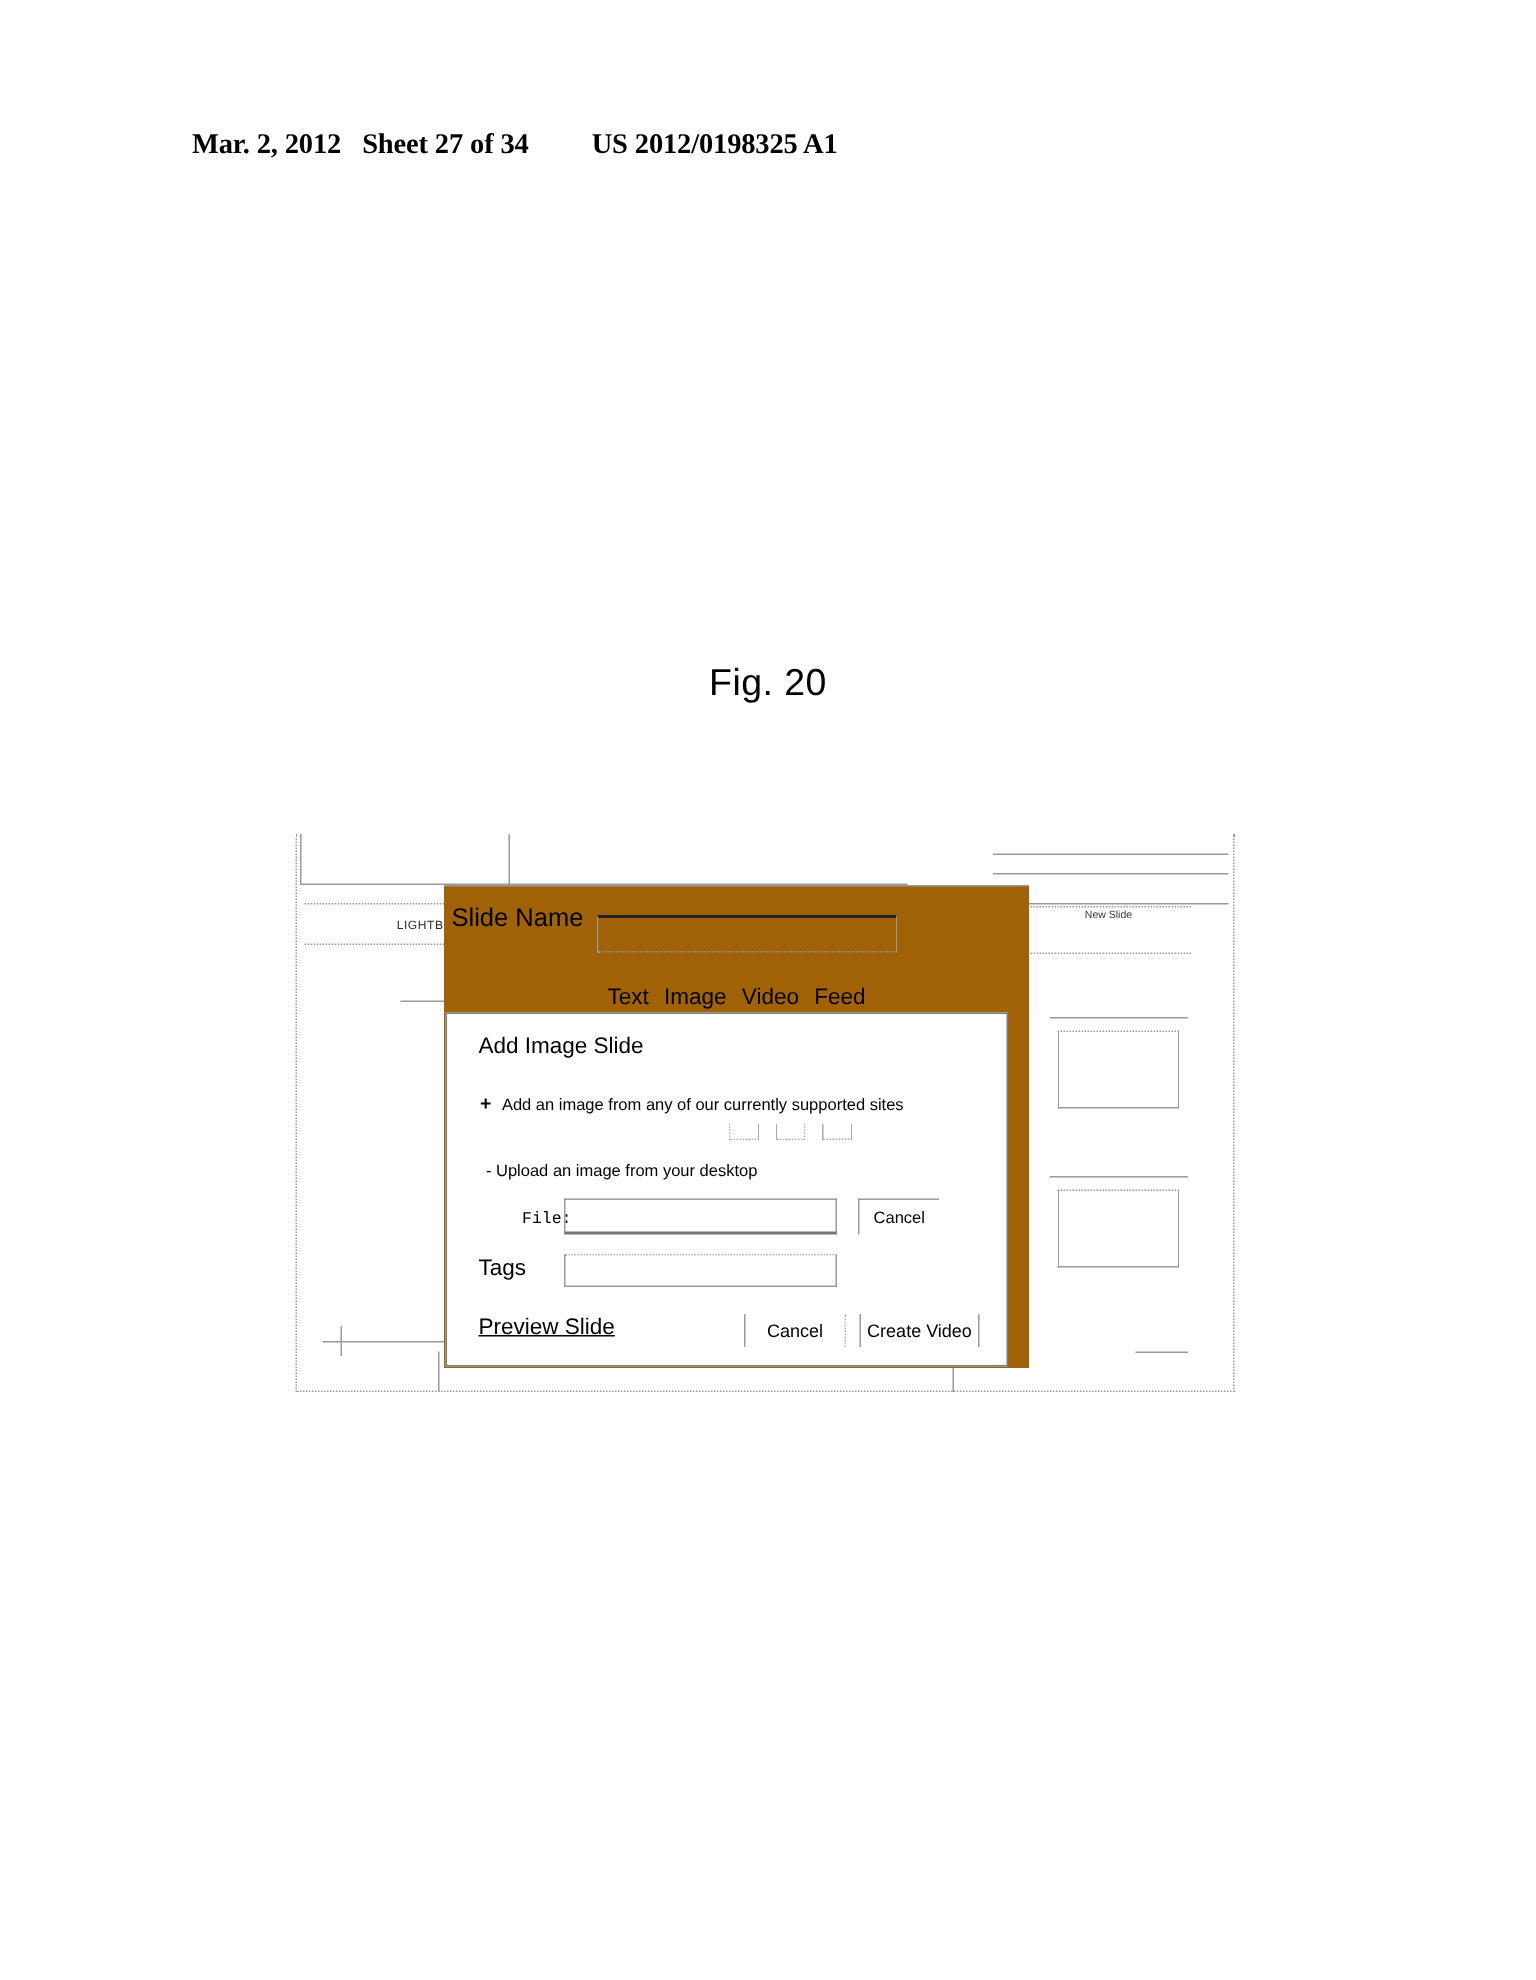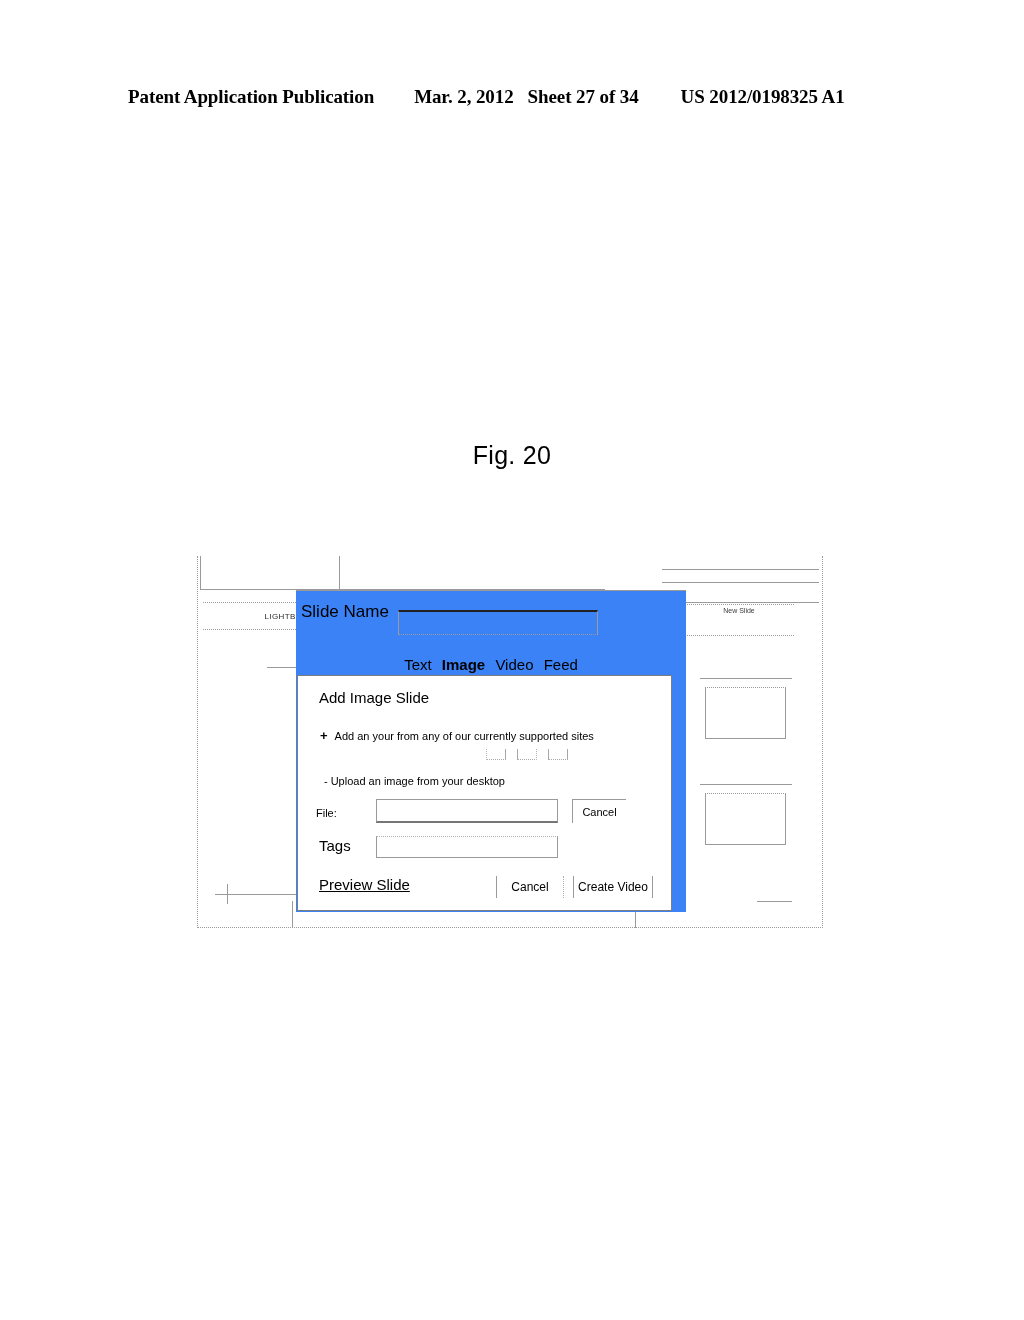--- a/index.html
+++ b/index.html
@@ -141,21 +141,21 @@
     margin-top: 2px;
   }
 
   
   .modal {
     position: absolute;
     left: 99px;
     top: 34px;
     width: 390px;
     height: 322px;
-    background: #3b82f6;
+    background: #a16207;
   }
   .modal-topline {
     position: absolute;
     left: 0; top: 0;
     width: 390px; height: 1px;
     background: #9a9a9a;
   }
 
   .slide-name-label {
     position: absolute;
@@ -180,21 +180,21 @@
   .tabs {
     position: absolute;
     left: 0;
     top: 62px;
     width: 390px;
     text-align: center;
     font-size: 15px;
     white-space: nowrap;
   }
   .tabs .tab { display: inline-block; margin: 4px 3px; }
-  .tabs .tab.sel { font-weight: bold; }
+  .tabs .tab.sel { font-weight: normal; }
 
   .panel {
     position: absolute;
     left: 1px;
     top: 85px;
     width: 375px;
     height: 236px;
     border: 1px solid #7d7d7d;
     box-sizing: border-box;
     background: #fff;
@@ -244,23 +244,24 @@
     border-left: 1px dotted #b4b4b4;
     border-right: 1px solid #a8a8a8;
     border-bottom: 1px dotted #a8a8a8;
     box-sizing: border-box;
   }
   .stub.s2 { border-left: 1px solid #a8a8a8; border-right: 1px dotted #b4b4b4; }
   .stub.s3 { border-left: 1px solid #a8a8a8; border-right: 1px solid #a8a8a8; }
 
   .file-label {
     position: absolute;
-    left: 18px;
+    left: 50px;
     top: 131px;
     font-size: 11px;
+    font-family: Liberation Mono, monospace;
   }
   .file-input {
     position: absolute;
     left: 78px;
     top: 123px;
     width: 182px;
     height: 24px;
     border-left: 1px solid #9a9a9a;
     border-right: 1px solid #9a9a9a;
     border-top: 1px solid #9a9a9a;
@@ -334,21 +335,20 @@
     display: flex;
     align-items: center;
     justify-content: center;
     font-size: 12px;
   }
 </style>
 </head>
 <body>
 
 <div class="patent-header">
-  <span class="ph-pub">Patent Application Publication</span>
   <span class="ph-date">Mar. 2, 2012</span>
   <span class="ph-sheet">Sheet 27 of 34</span>
   <span class="ph-num">US 2012/0198325 A1</span>
 </div>
 
 <div class="fig-caption">Fig. 20</div>
 
 <div class="mockup">
 
   <div class="app-frame"></div>
@@ -407,21 +407,21 @@
       <span class="tab sel">Image</span>
       <span class="tab">Video</span>
       <span class="tab">Feed</span>
     </div>
 
     <div class="panel">
 
       <div class="panel-title">Add Image Slide</div>
 
       <div class="opt-row opt-add">
-        <span class="mk">+</span><span>Add an your from any of our currently supported sites</span>
+        <span class="mk">+</span><span>Add an image from any of our currently supported sites</span>
       </div>
 
       <div class="site-stubs">
         <div class="stub s1" style="left:0px;"></div>
         <div class="stub s2" style="left:31px;"></div>
         <div class="stub s3" style="left:62px;"></div>
       </div>
 
       <div class="opt-row opt-upload">
         <span class="mk">-</span><span>Upload an image from your desktop</span>

